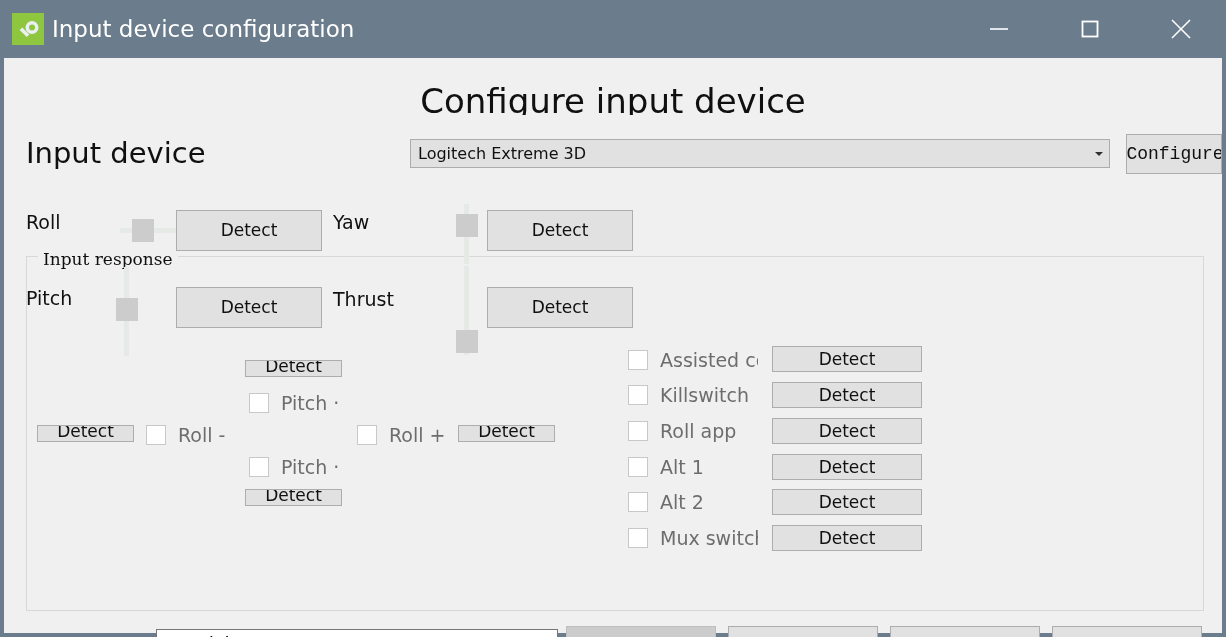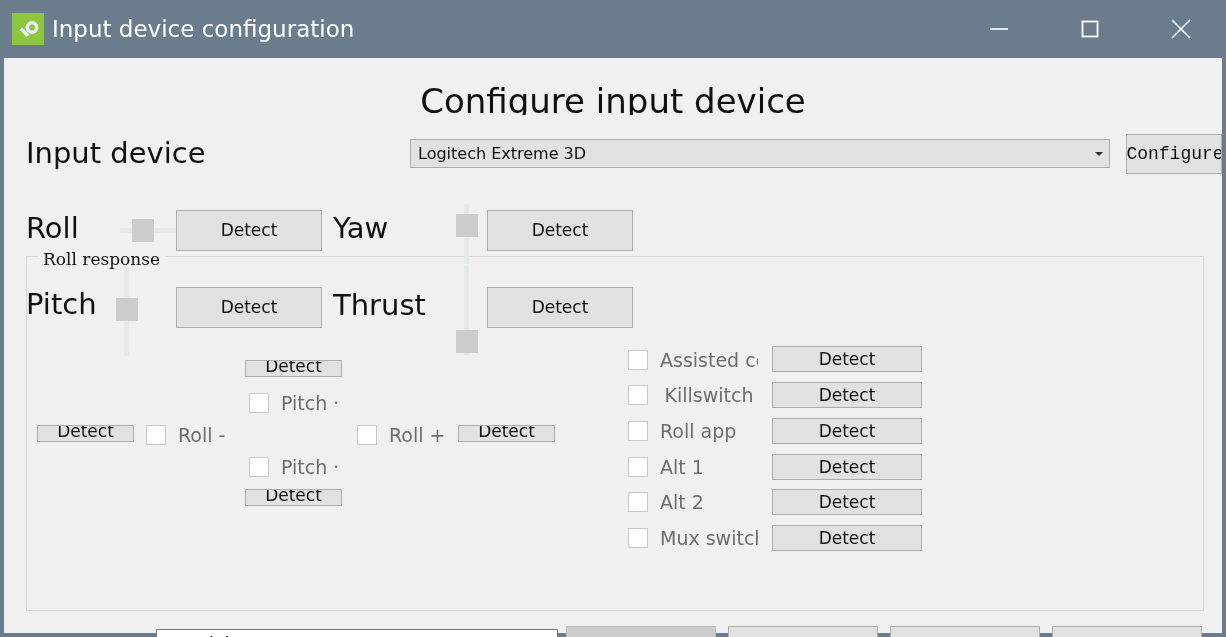--- a/index.html
+++ b/index.html
@@ -69,21 +69,21 @@
     position:absolute;left:22px;top:198px;width:1178px;height:355px;
     border:1px solid #d8d8d8;box-sizing:border-box;background:transparent;
   }
   .groupbox-legend{
     position:absolute;left:34px;top:191px;background:#f0f0f0;padding:0 5px;
     font-size:17px;color:#101010;white-space:nowrap;
     font-family:"DejaVu Serif","Liberation Serif",serif;
   }
 
   
-  .axis-label{position:absolute;font-size:29px;color:#101010;white-space:nowrap;}
+  .axis-label{position:absolute;font-size:19px;color:#101010;white-space:nowrap;}
 
   
   .sl-track-h{position:absolute;background:#e6eae6;}
   .sl-track-v{position:absolute;background:#e6eae6;}
   .sl-handle{position:absolute;background:#cccccc;}
 
   
   .btn{
     background:#e1e1e1;border:1px solid #adadad;box-sizing:border-box;
     font-size:17px;color:#101010;text-align:center;white-space:nowrap;
@@ -174,21 +174,21 @@
     <div class="device-combo">
       <div class="val">Logitech Extreme 3D</div>
       <div class="arrow"></div>
     </div>
 
     <div class="configure-btn">
       <span>Configure</span>
     </div>
 
     <div class="groupbox"></div>
-    <div class="groupbox-legend">Roll response</div>
+    <div class="groupbox-legend">Input response</div>
 
     <div class="axis-label" style="left:22px;top:153px;">Roll</div>
     <div class="sl-track-h" style="left:116px;top:170px;width:56px;height:5px;"></div>
     <div class="sl-handle" style="left:128px;top:161px;width:22px;height:23px;"></div>
     <div class="btn" style="left:172px;top:152px;width:146px;height:41px;line-height:39px;">
       <span>Detect</span>
     </div>
 
     <div class="axis-label" style="left:329px;top:153px;">Yaw</div>
     <div class="sl-track-v" style="left:460px;top:146px;width:5px;height:60px;"></div>
@@ -235,21 +235,21 @@
       <span style="top:-5px;">Detect</span>
     </div>
 
     <div class="cbx" style="left:624px;top:292px;"></div>
     <div class="cbx-label" style="left:656px;top:291px;width:98px;">Assisted co</div>
     <div class="btn" style="left:768px;top:288px;width:150px;height:26px;line-height:24px;">
       <span>Detect</span>
     </div>
 
     <div class="cbx" style="left:624px;top:327px;"></div>
-    <div class="cbx-label" style="left:656px;top:326px;width:98px;text-align:center;">Killswitch</div>
+    <div class="cbx-label" style="left:656px;top:326px;width:98px;">Killswitch</div>
     <div class="btn" style="left:768px;top:324px;width:150px;height:26px;line-height:24px;">
       <span>Detect</span>
     </div>
 
     <div class="cbx" style="left:624px;top:363px;"></div>
     <div class="cbx-label" style="left:656px;top:362px;width:98px;">Roll app</div>
     <div class="btn" style="left:768px;top:360px;width:150px;height:26px;line-height:24px;">
       <span>Detect</span>
     </div>
 

